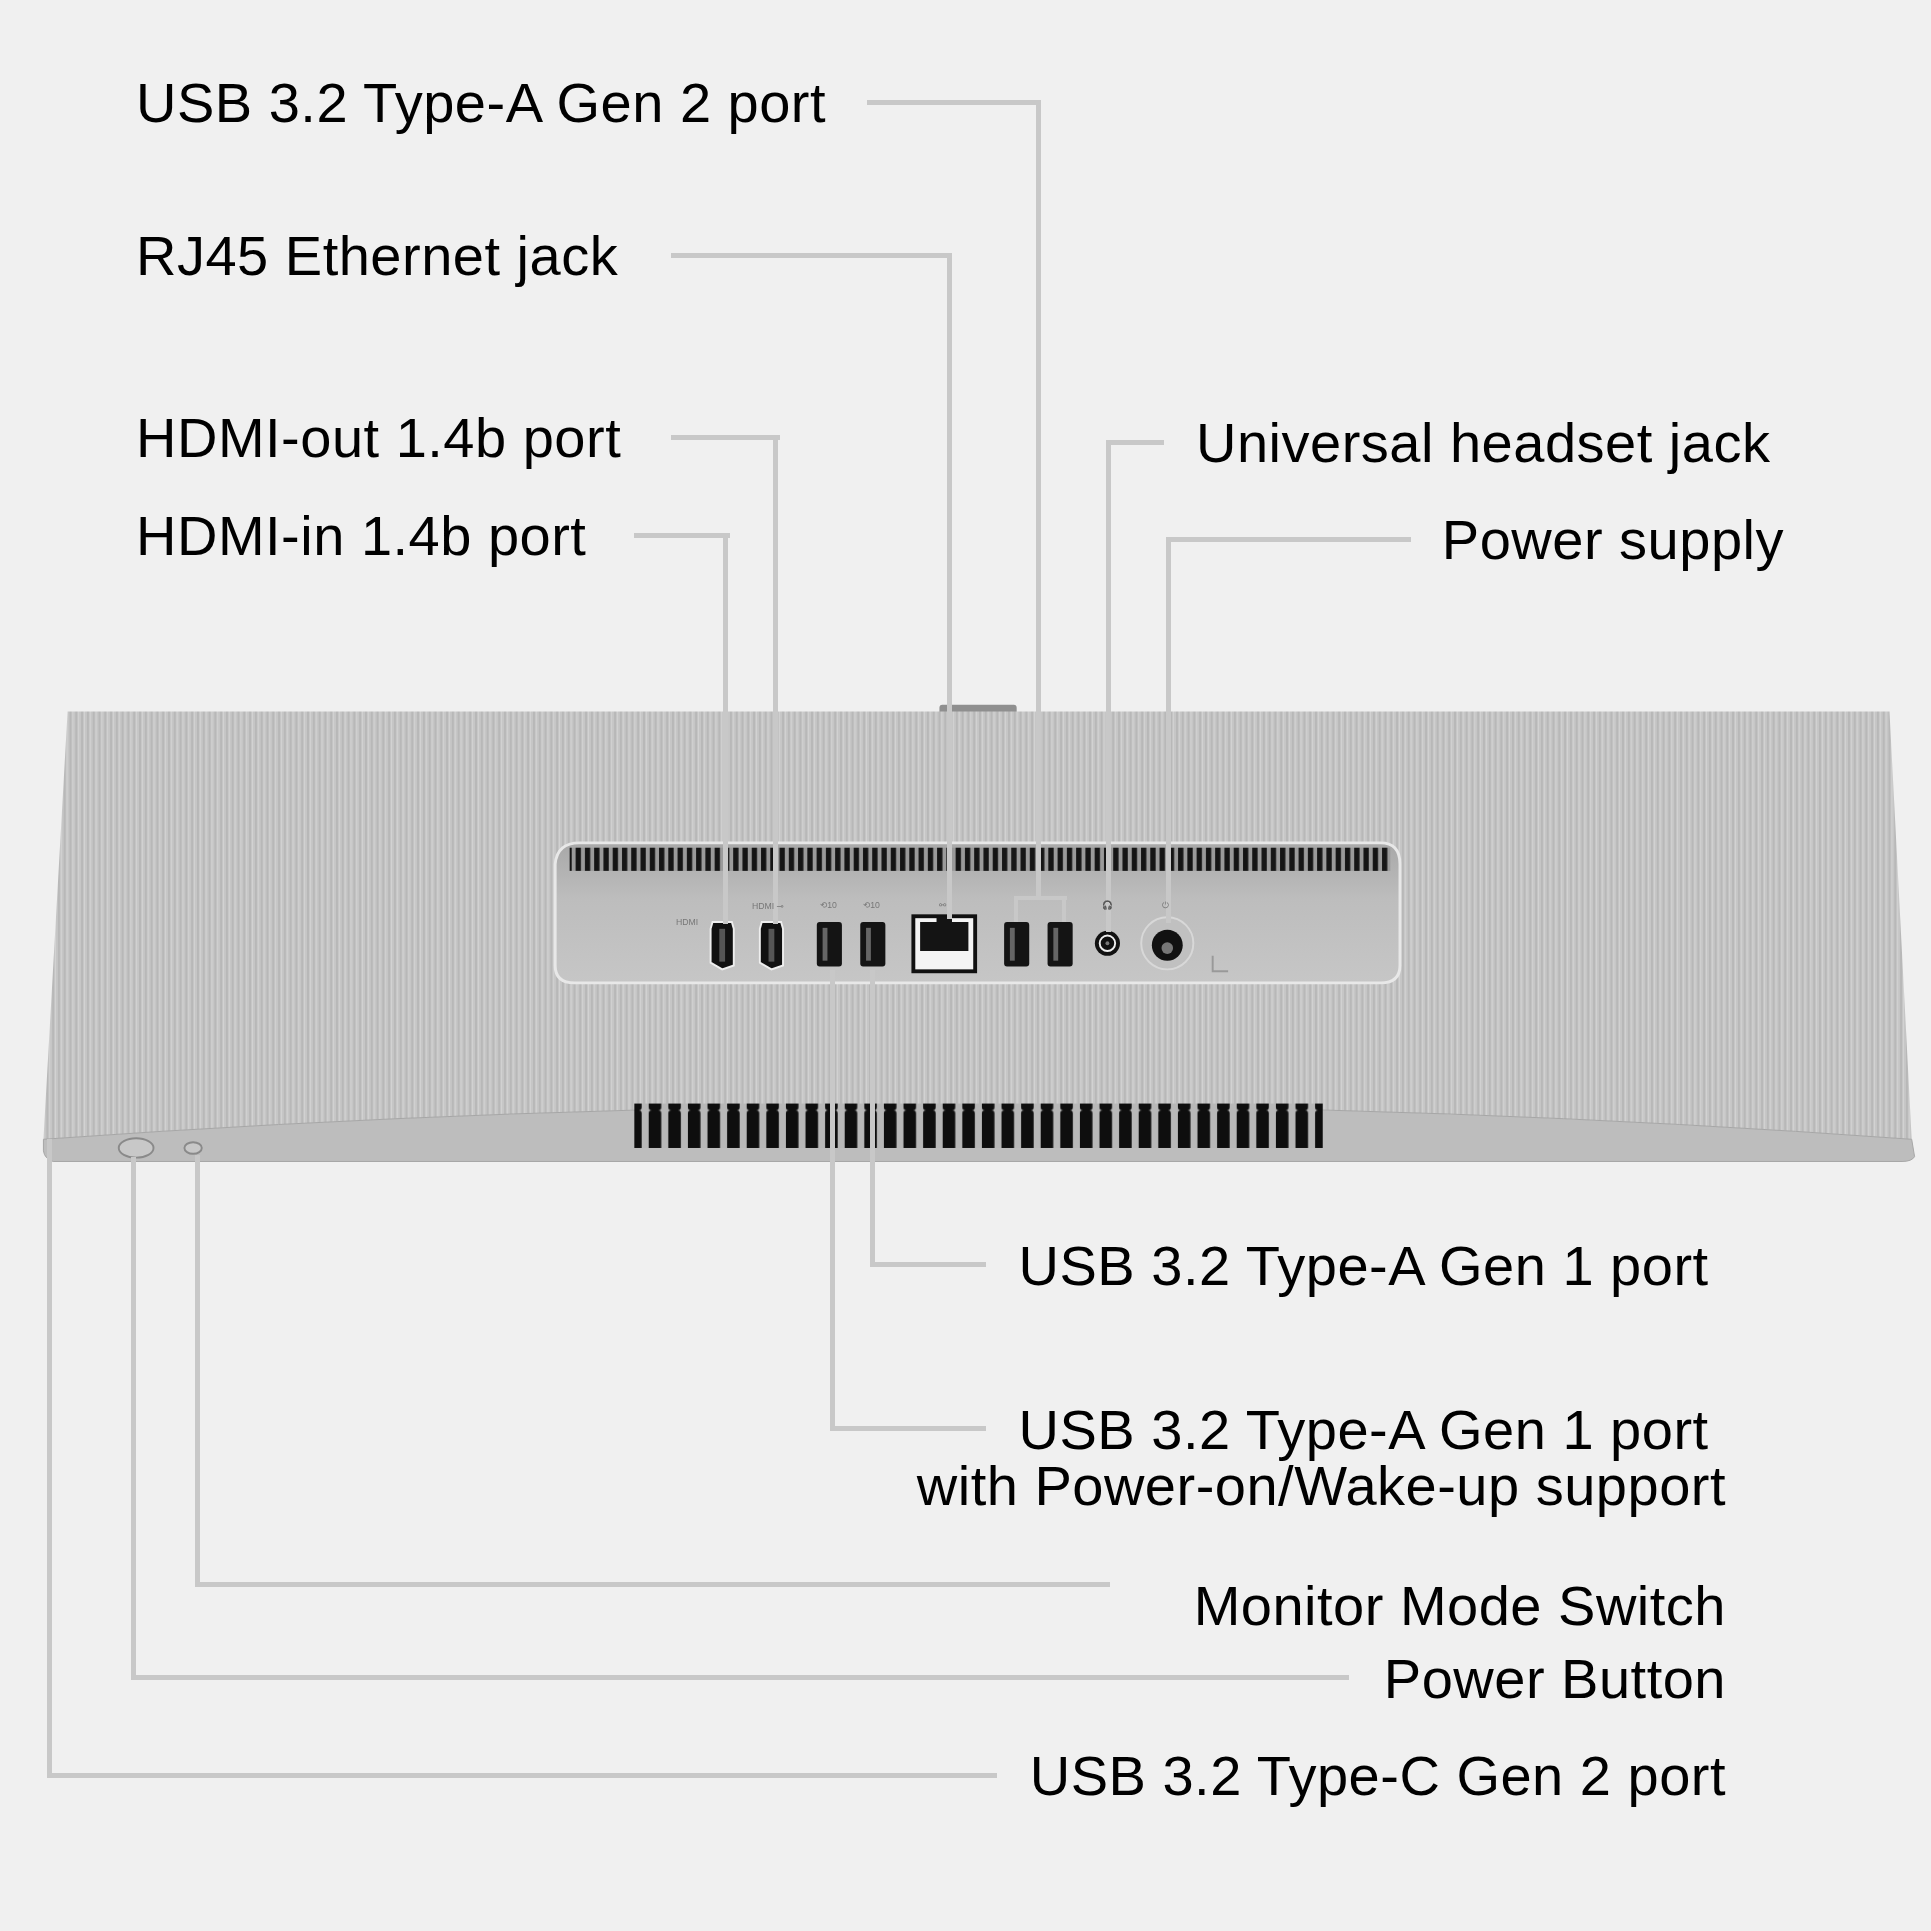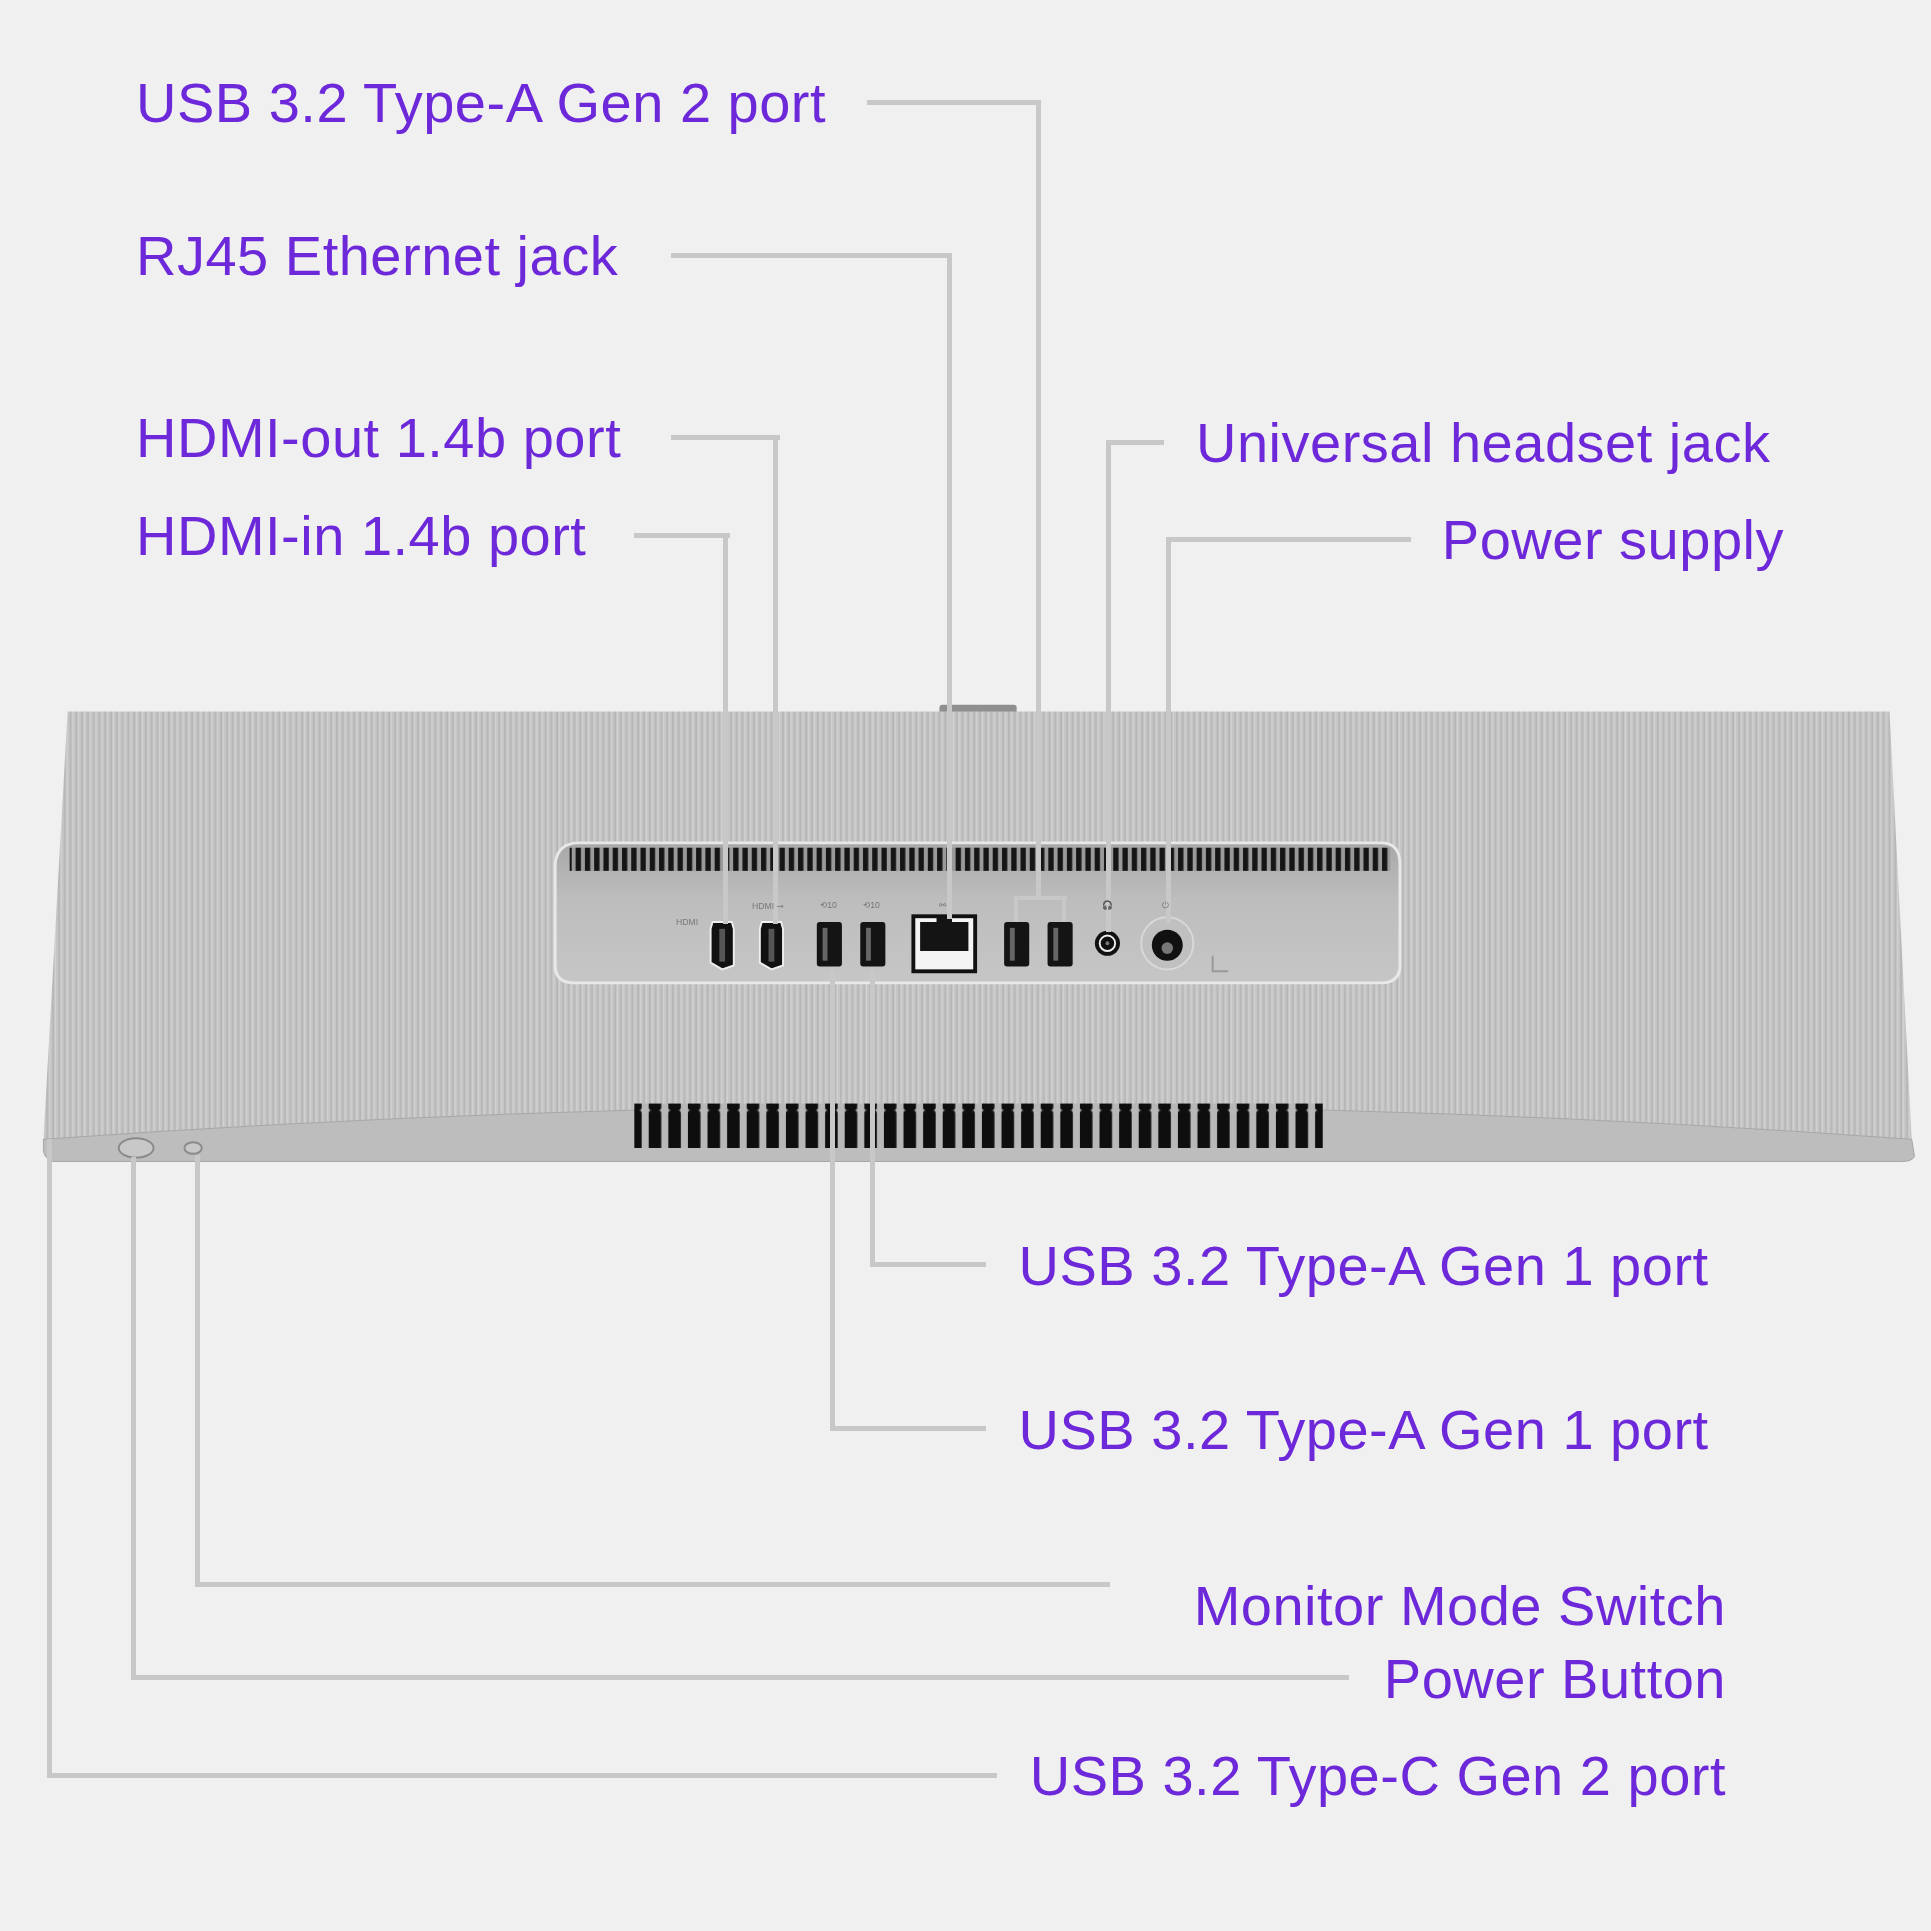--- a/index.html
+++ b/index.html
@@ -1,17 +1,17 @@
 <!DOCTYPE html>
 <html><head>
 <meta charset="utf-8">
 <style>
   html, body { margin:0; padding:0; }
   body { width:1931px; height:1931px; background:#f0f0f0; position:relative; overflow:hidden; font-family:"Liberation Sans","DejaVu Sans",sans-serif; }
-  .label { position:absolute; color:#6d28d9; font-size:56px; line-height:56px; letter-spacing:0.5px; white-space:nowrap; }
+  .label { position:absolute; color:#000000; font-size:56px; line-height:56px; letter-spacing:0.5px; white-space:nowrap; }
   .label.right { text-align:right; }
   .label .l2 { display:block; }
   .ln { position:absolute; background:#c8c8c8; }
   .h { height:4.8px; }
   .v { width:4.8px; }
   
   #monitor { position:absolute; left:0; top:0; width:1931px; height:1931px; }
   .port-label { position:absolute; font-size:8.7px; color:#777; font-family:"Liberation Sans",sans-serif; }
 </style>
 </head>
@@ -157,20 +157,21 @@
 </div>
 <div class="label right" style="right:147px; top:512px;">
   <span>Power supply</span>
 </div>
 
 <div class="label right" style="right:205px; top:1238px;">
   <span class="l2" style="margin-right:17.4px">USB 3.2 Type-A Gen 1 port</span>
 </div>
 <div class="label right" style="right:205px; top:1402px;">
   <span class="l2" style="margin-right:17.4px">USB 3.2 Type-A Gen 1 port</span>
+  <span class="l2">with Power-on/Wake-up support</span>
 </div>
 <div class="label right" style="right:205px; top:1554px;margin-top:24px;">
   <span>Monitor Mode Switch</span>
 </div>
 <div class="label right" style="right:205px; top:1651px;">
   <span>Power Button</span>
 </div>
 <div class="label right" style="right:205px; top:1748px;">
   <span>USB 3.2 Type-C Gen 2 port</span>
 </div>

